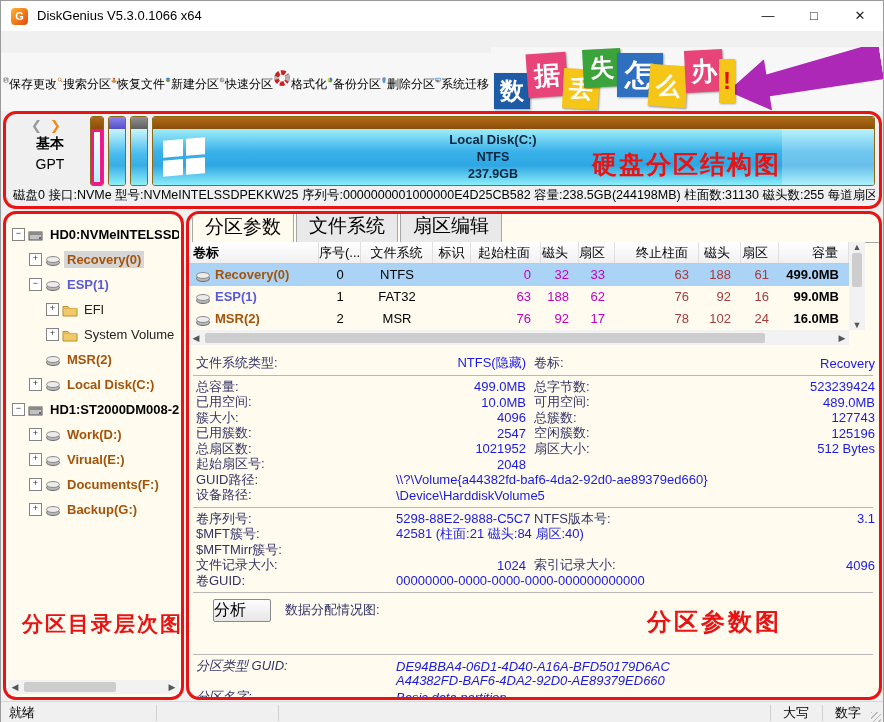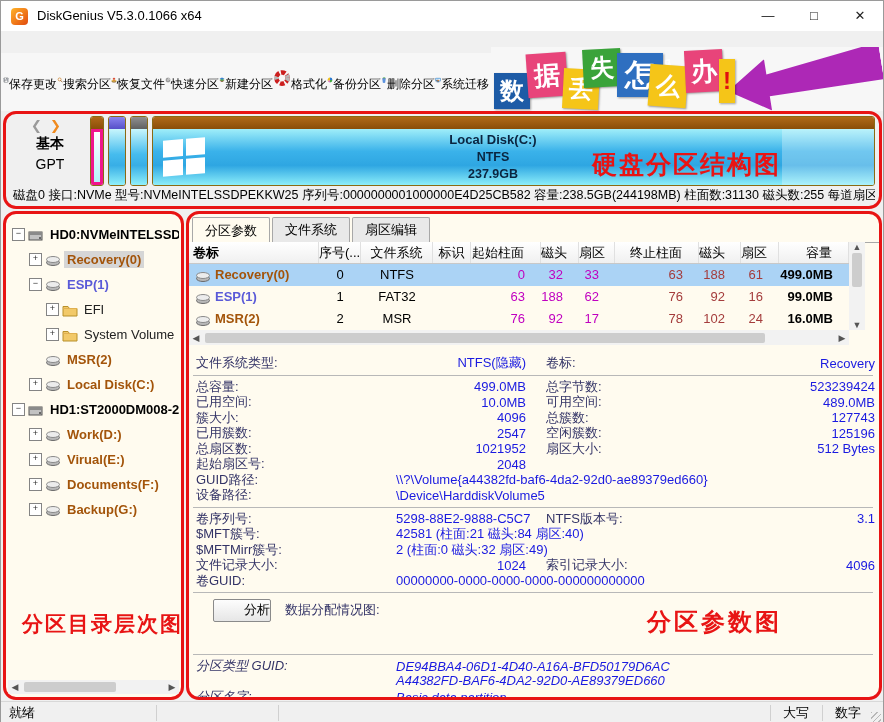--- a/index.html
+++ b/index.html
@@ -76,53 +76,53 @@
   .st-plain{color:#222;font-weight:normal;}
   .sel{background:#d6d6d6;}
   .note-tree{left:16px;top:396px;font-size:21px;letter-spacing:2px;}
   .hscroll{position:absolute;left:2px;right:2px;bottom:3px;height:14px;background:#f2f2f2;display:flex;align-items:center;}
   .scroll-arrow{width:14px;text-align:center;font-size:9px;color:#555;}
   .thumb{height:10px;background:#cdcdcd;border-radius:2px;}
 
   
   .right-box{left:185px;top:210px;width:696px;height:489px;background:#fffbef;overflow:hidden;}
   .tabbar{position:absolute;left:0;top:4px;right:0;height:24px;display:flex;align-items:flex-end;padding-left:3px;background:transparent;border-bottom:1px solid #a8a8a8;}
-  .tab{padding:3px 12px 3px;font-size:13px;border:1px solid #a8a8a8;border-bottom:none;background:#e9e9e9;margin-right:2px;border-radius:2px 2px 0 0;color:#000;}
+  .tab{padding:3px 12px 3px;font-size:19px;border:1px solid #a8a8a8;border-bottom:none;background:#e9e9e9;margin-right:2px;border-radius:2px 2px 0 0;color:#000;}
   .tab.active{background:#fffbef;position:relative;top:1px;padding-top:4px;}
   .tgrid{display:grid;grid-template-columns:130px 42px 72px 38px 70px 38px 36px 84px 42px 38px 70px 1fr;}
   .table-head{position:absolute;left:0;top:28px;width:660px;height:21px;background:linear-gradient(180deg,#ffffff,#f0f0f0);border-bottom:1px solid #c8c8c8;}
   .th{font-size:13px;color:#000;line-height:21px;border-right:1px solid #e0e0e0;overflow:hidden;white-space:nowrap;}
   .table-body{position:absolute;left:0;top:50px;width:660px;}
   .trow{height:22px;align-items:center;font-size:13px;background:#fffbef;}
   .trow.selected{background:#abd3f5;}
   .td{line-height:22px;white-space:nowrap;overflow:hidden;}
   .c-name{display:flex;align-items:center;padding-left:4px;font-weight:bold;}
   .c-name .tree-icon{margin:0 4px 0 2px;}
   .c-c{text-align:center;}
-  .c-r{text-align:right;padding-right:16px;box-sizing:border-box;}
+  .c-r{text-align:right;padding-right:10px;box-sizing:border-box;}
   .mag{color:#c000c0;}
   .dred{color:#a43c3c;}
   .cap{font-weight:bold;color:#000;}
   .vscroll{position:absolute;left:660px;top:28px;width:16px;height:88px;background:#f2f2f2;display:flex;flex-direction:column;align-items:center;}
   .vscroll .thumb{width:10px;flex:0 0 34px;margin:1px 0;}
   .hscroll2{position:absolute;left:0;top:116px;width:660px;height:15px;background:#f2f2f2;display:flex;align-items:center;}
 
   
   .details{position:absolute;left:2px;top:140px;right:4px;font-size:13px;}
   .drow{display:grid;grid-template-columns:205px 130px 163px 1fr;height:15.5px;align-items:center;}
   .dl{color:#333366;padding-left:5px;white-space:nowrap;}
-  .dl2{color:#333366;padding-left:20px;white-space:nowrap;}
+  .dl2{color:#333366;padding-left:8px;white-space:nowrap;}
   .dv{color:#1a1ae0;white-space:nowrap;}
   .dv.r{text-align:right;}
   .dv.l{grid-column:2 / -1;text-align:left;overflow:visible;}
   .dv.lk{grid-column:2;overflow:visible;z-index:1;}
   .dv2{color:#1a1ae0;text-align:right;white-space:nowrap;}
   .sep{height:5px;border-bottom:1px solid #b8b8b8;margin:0 2px 2px 2px;}
   .analyze-row{display:flex;align-items:center;gap:14px;margin:6px 0 4px 22px;height:22px;}
-  .btn{width:56px;height:21px;font-size:13px;background:linear-gradient(180deg,#fdfdfd,#e6e6e6);border:1px solid #8a8a8a;border-radius:2px;text-align:right;line-height:19px;color:#000;font-family:Liberation Serif, serif;}
+  .btn{width:56px;height:21px;font-size:16px;background:linear-gradient(180deg,#fdfdfd,#e6e6e6);border:1px solid #8a8a8a;border-radius:2px;text-align:left;line-height:19px;color:#000;font-family:Liberation Serif, serif;}
   .alloc-label{color:#333366;}
   .alloc-area{height:24px;}
   .brow{display:grid;grid-template-columns:205px 1fr;height:15.5px;align-items:center;font-style:italic;}
   .note-params{left:458px;top:392px;font-size:24px;letter-spacing:3px;}
 
   
   .statusbar{position:absolute;left:0;top:700px;right:0;height:22px;background:#f0f0f0;border-top:1px solid #d8d8d8;font-size:13px;color:#000;}
   .sb-ready{position:absolute;left:8px;line-height:21px;}
   .sb-div{position:absolute;top:3px;bottom:3px;width:1px;background:#d0d0d0;}
   .sb-caps{position:absolute;right:74px;line-height:21px;}
@@ -168,33 +168,33 @@
         <span class="ticon"><svg viewBox="0 0 32 32">
             <ellipse cx="16" cy="24" rx="13" ry="5" fill="#7a4a1e"></ellipse>
             <ellipse cx="16" cy="20" rx="13" ry="5" fill="#e8c85a" stroke="#a88a28"></ellipse>
             <rect x="13" y="9" width="6" height="11" fill="#d84028"></rect>
             <path d="M16 2 L24 10 H8 Z" fill="#d84028"></path>
           </svg></span>
         <span class="tlabel">恢复文件</span>
       </div>
       <div class="tool-btn">
         <span class="ticon"><svg viewBox="0 0 32 32">
+            <path d="M16 14 L29 20 16 26 3 20 Z" fill="#7a4a1e"></path>
+            <path d="M16 9 L29 15 16 21 3 15 Z" fill="#55b855"></path>
+            <path d="M16 3 L29 9 16 15 3 9 Z" fill="#3a80cc"></path>
+          </svg></span>
+        <span class="tlabel">新建分区</span>
+      </div>
+      <div class="tool-btn">
+        <span class="ticon"><svg viewBox="0 0 32 32">
             <circle cx="16" cy="16" r="12" fill="#9e9e9e" stroke="#6a6a6a"></circle>
             <circle cx="16" cy="16" r="4" fill="#e8e8e8"></circle>
             <path d="M16 4 A12 12 0 0 1 28 16 L20 16 A4 4 0 0 0 16 12 Z" fill="#c2c2c2"></path>
           </svg></span>
         <span class="tlabel">快速分区</span>
-      </div>
-      <div class="tool-btn">
-        <span class="ticon"><svg viewBox="0 0 32 32">
-            <path d="M16 14 L29 20 16 26 3 20 Z" fill="#7a4a1e"></path>
-            <path d="M16 9 L29 15 16 21 3 15 Z" fill="#55b855"></path>
-            <path d="M16 3 L29 9 16 15 3 9 Z" fill="#3a80cc"></path>
-          </svg></span>
-        <span class="tlabel">新建分区</span>
       </div>
       <div class="tool-btn">
         <span class="ticon"><svg viewBox="0 0 32 32">
             <circle cx="16" cy="16" r="10" fill="none" stroke="#cc2020" stroke-width="8" stroke-dasharray="8 3"></circle>
             <circle cx="16" cy="16" r="10" fill="none" stroke="#b8b8b8" stroke-width="8" stroke-dasharray="5 23"></circle>
           </svg></span>
         <span class="tlabel">格式化</span>
       </div>
       <div class="tool-btn">
         <span class="ticon"><svg viewBox="0 0 32 32">
@@ -542,21 +542,20 @@
           <div class="dv lk">5298-88E2-9888-C5C7</div>
           <div class="dl2">NTFS版本号:</div>
           <div class="dv2">3.1</div>
         </div>
         <div class="drow">
           <div class="dl">$MFT簇号:</div>
           <div class="dv l">42581 (柱面:21 磁头:84 扇区:40)</div>
         </div>
         <div class="drow">
           <div class="dl">$MFTMirr簇号:</div>
-          <div class="dv l">2 (柱面:0 磁头:32 扇区:49)</div>
         </div>
         <div class="drow">
           <div class="dl">文件记录大小:</div>
           <div class="dv r">1024</div>
           <div class="dl2">索引记录大小:</div>
           <div class="dv2">4096</div>
         </div>
         <div class="drow">
           <div class="dl">卷GUID:</div>
           <div class="dv l">00000000-0000-0000-0000-000000000000</div>

